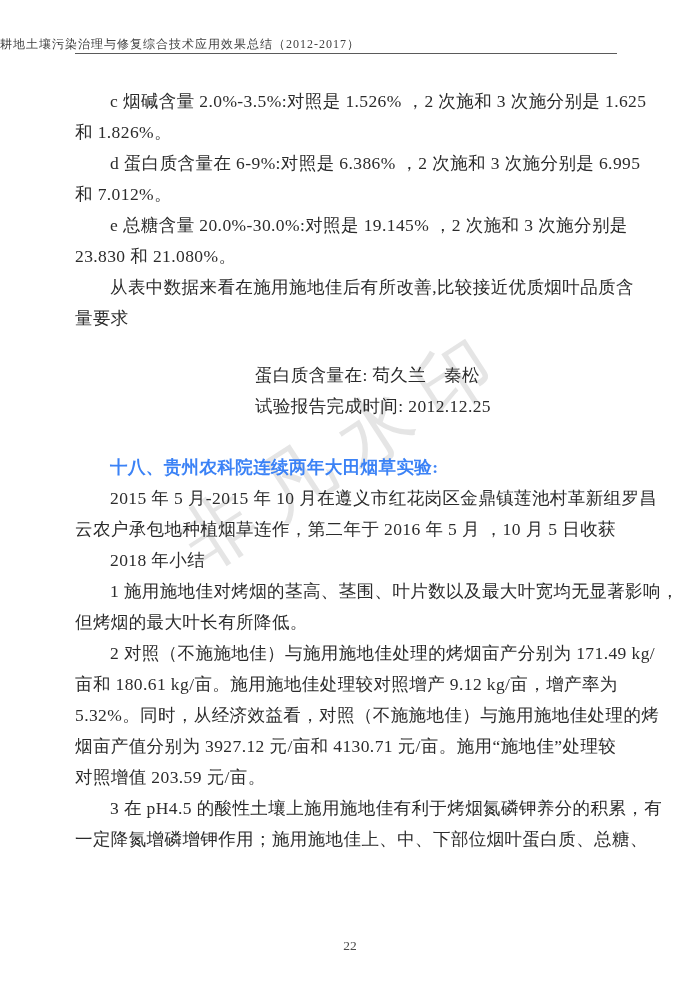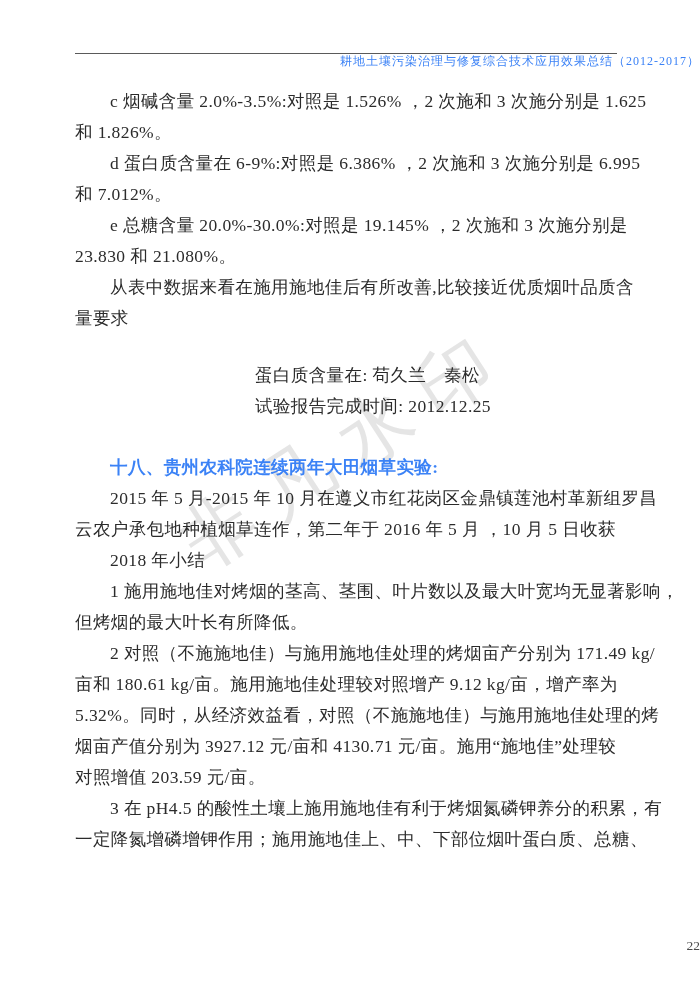--- a/index.html
+++ b/index.html
@@ -8,25 +8,24 @@
     width:700px;height:990px;
     margin:0 auto;
     background:#ffffff;
     overflow:hidden;
     font-family:"Liberation Serif","DejaVu Serif",serif;
     color:#2b2b2b;
   }
   .header-title{
     position:absolute;
     top:36px;left:0;width:700px;
-    text-align:right;
+    text-align:left;
     font-size:12px;
-    color:#3b82f6;
+    color:#404040;
     letter-spacing:1px;
-    margin-top:17px;
   }
   .header-rule{
     position:absolute;
     top:53px;left:75px;
     width:542px;height:0;
     border-top:1.6px solid #5a5a5a;
   }
   .watermark{
     position:absolute;
     top:400px;left:35px;
@@ -50,21 +49,21 @@
     letter-spacing:0.4px;
   }
   .line{white-space:nowrap;}
   .ind{text-indent:2em;}
   .credits{margin-top:26px;margin-left:180px;}
   .section-gap{margin-top:30px;}
   .bold{font-weight:bold;color:#3b82f6;}
   .footer-pagenum{
     position:absolute;
     top:938px;left:0;width:700px;
-    text-align:right;
+    text-align:center;
     font-size:13.5px;
     color:#4a4a4a;
   }
 </style>
 </head>
 <body>
 
 <div class="page">
 
   <div class="header-title">耕地土壤污染治理与修复综合技术应用效果总结（2012-2017）</div>

